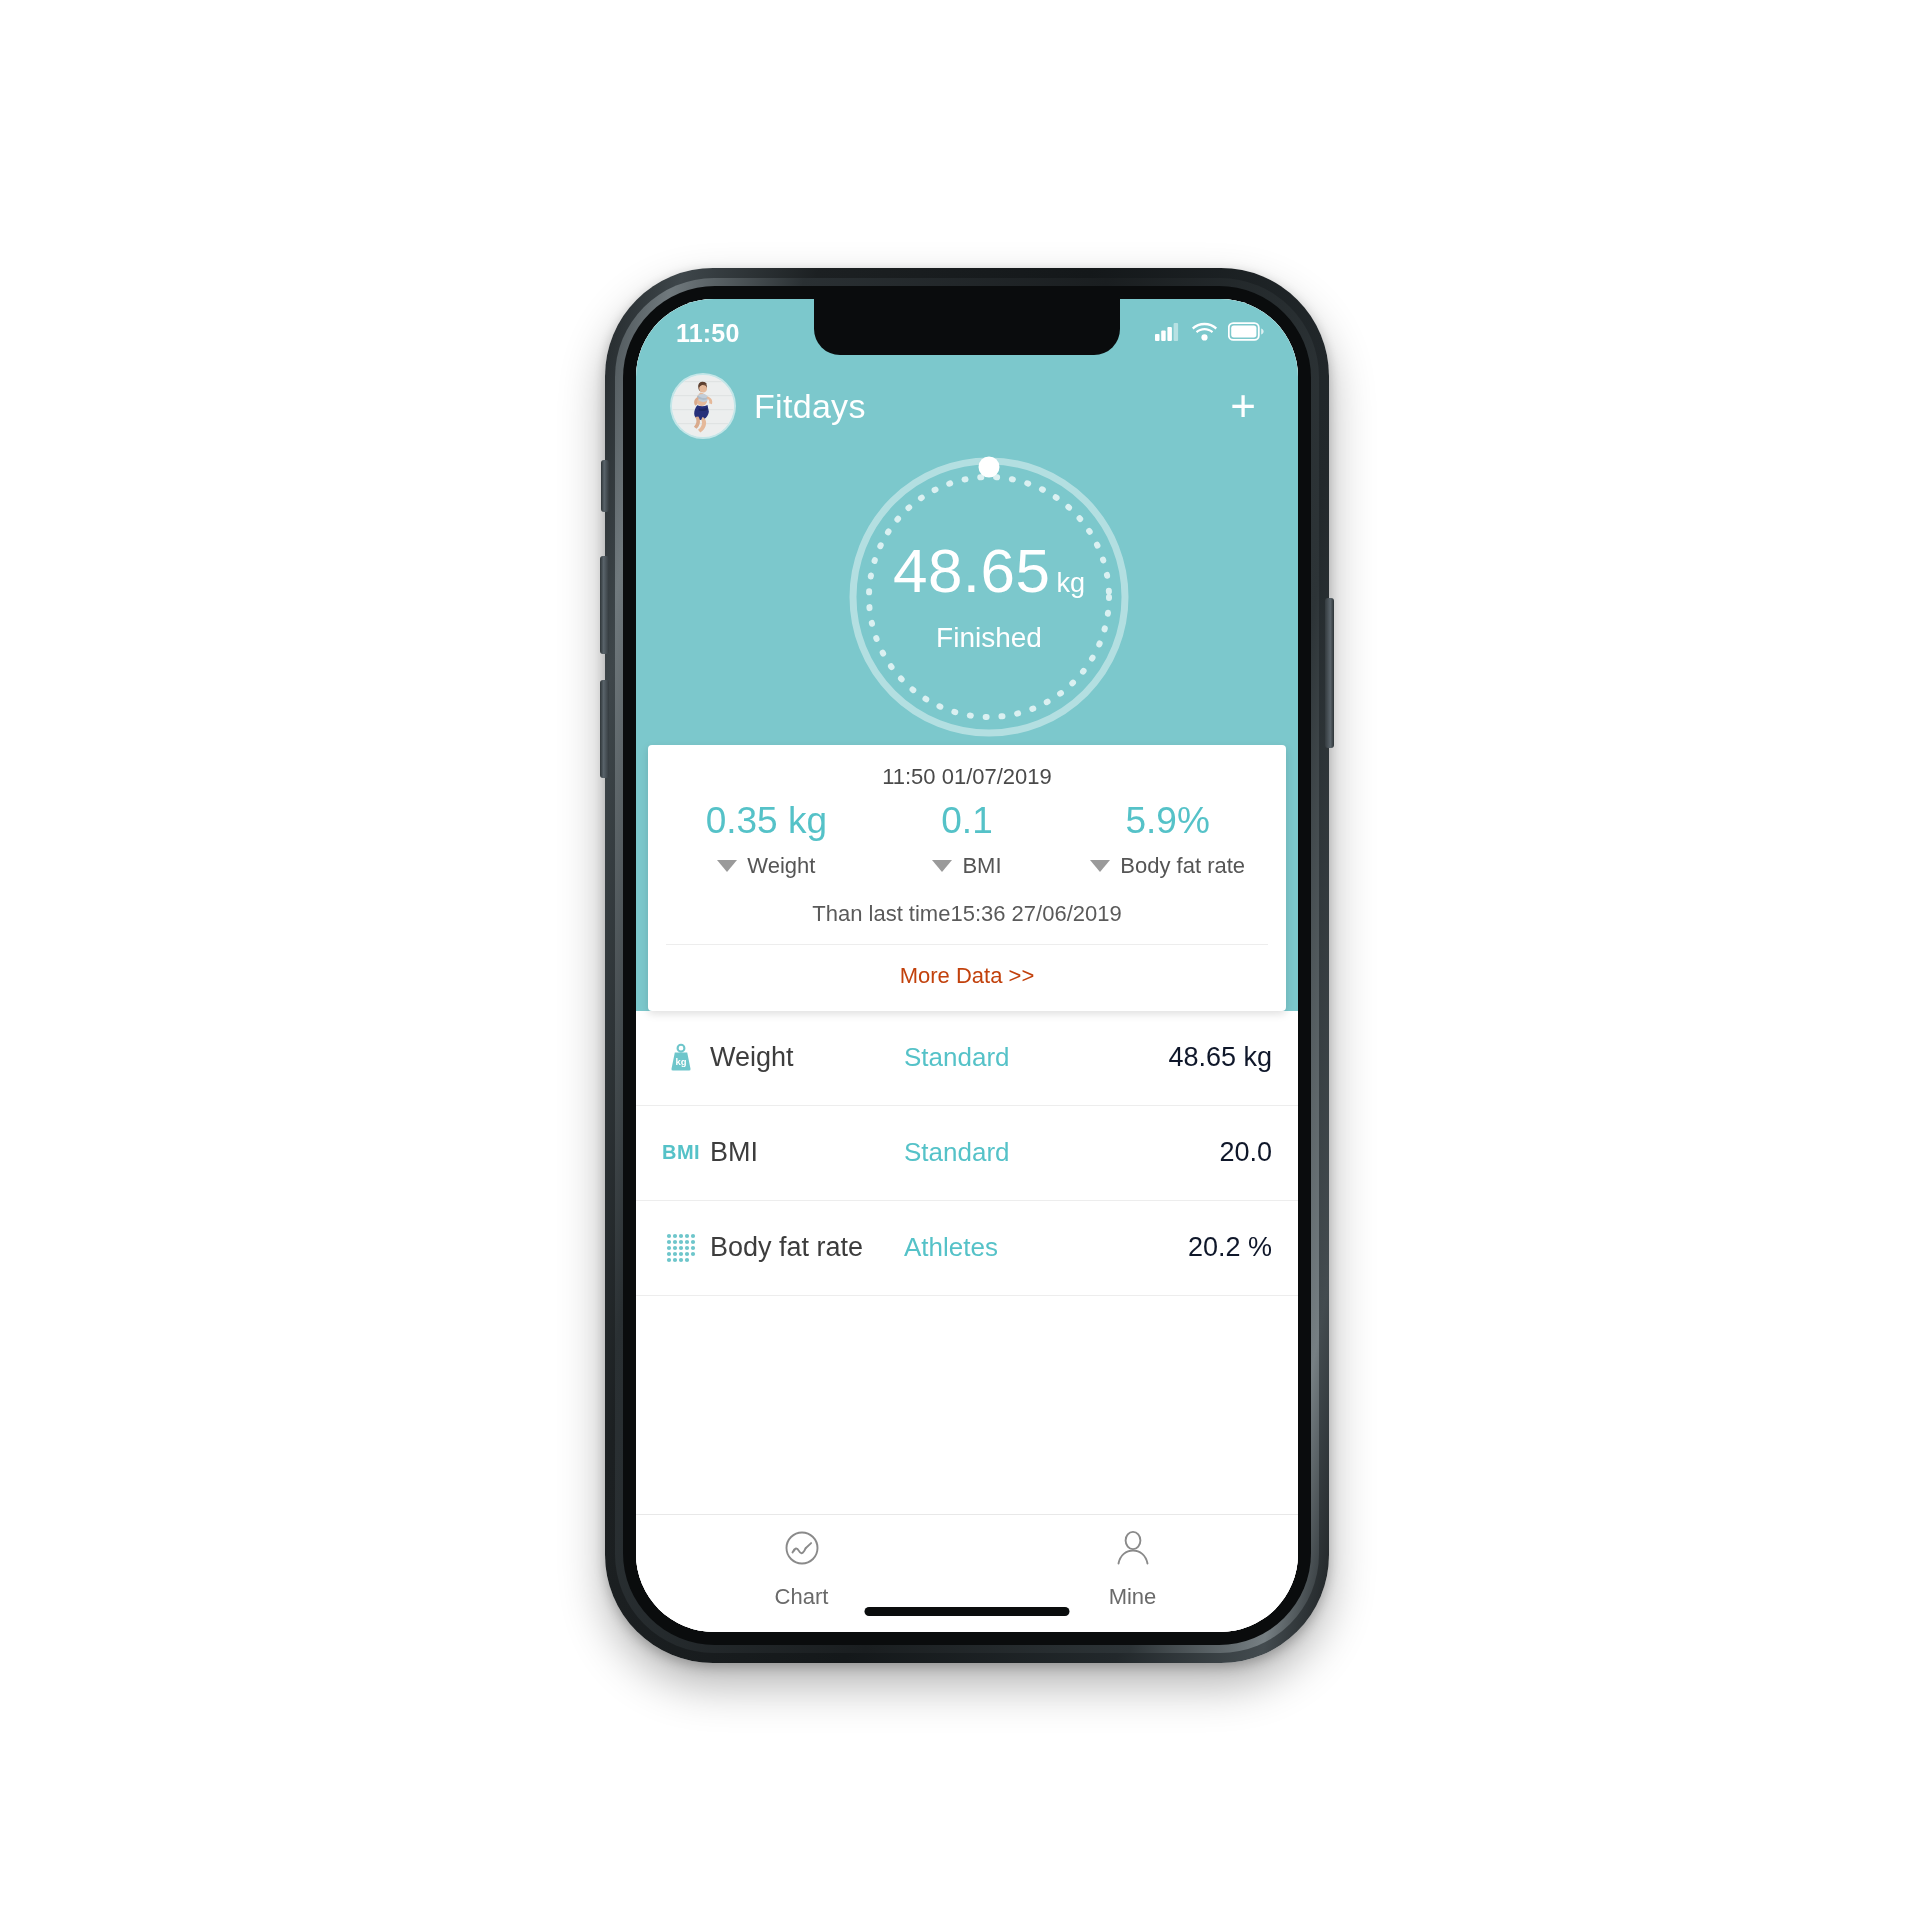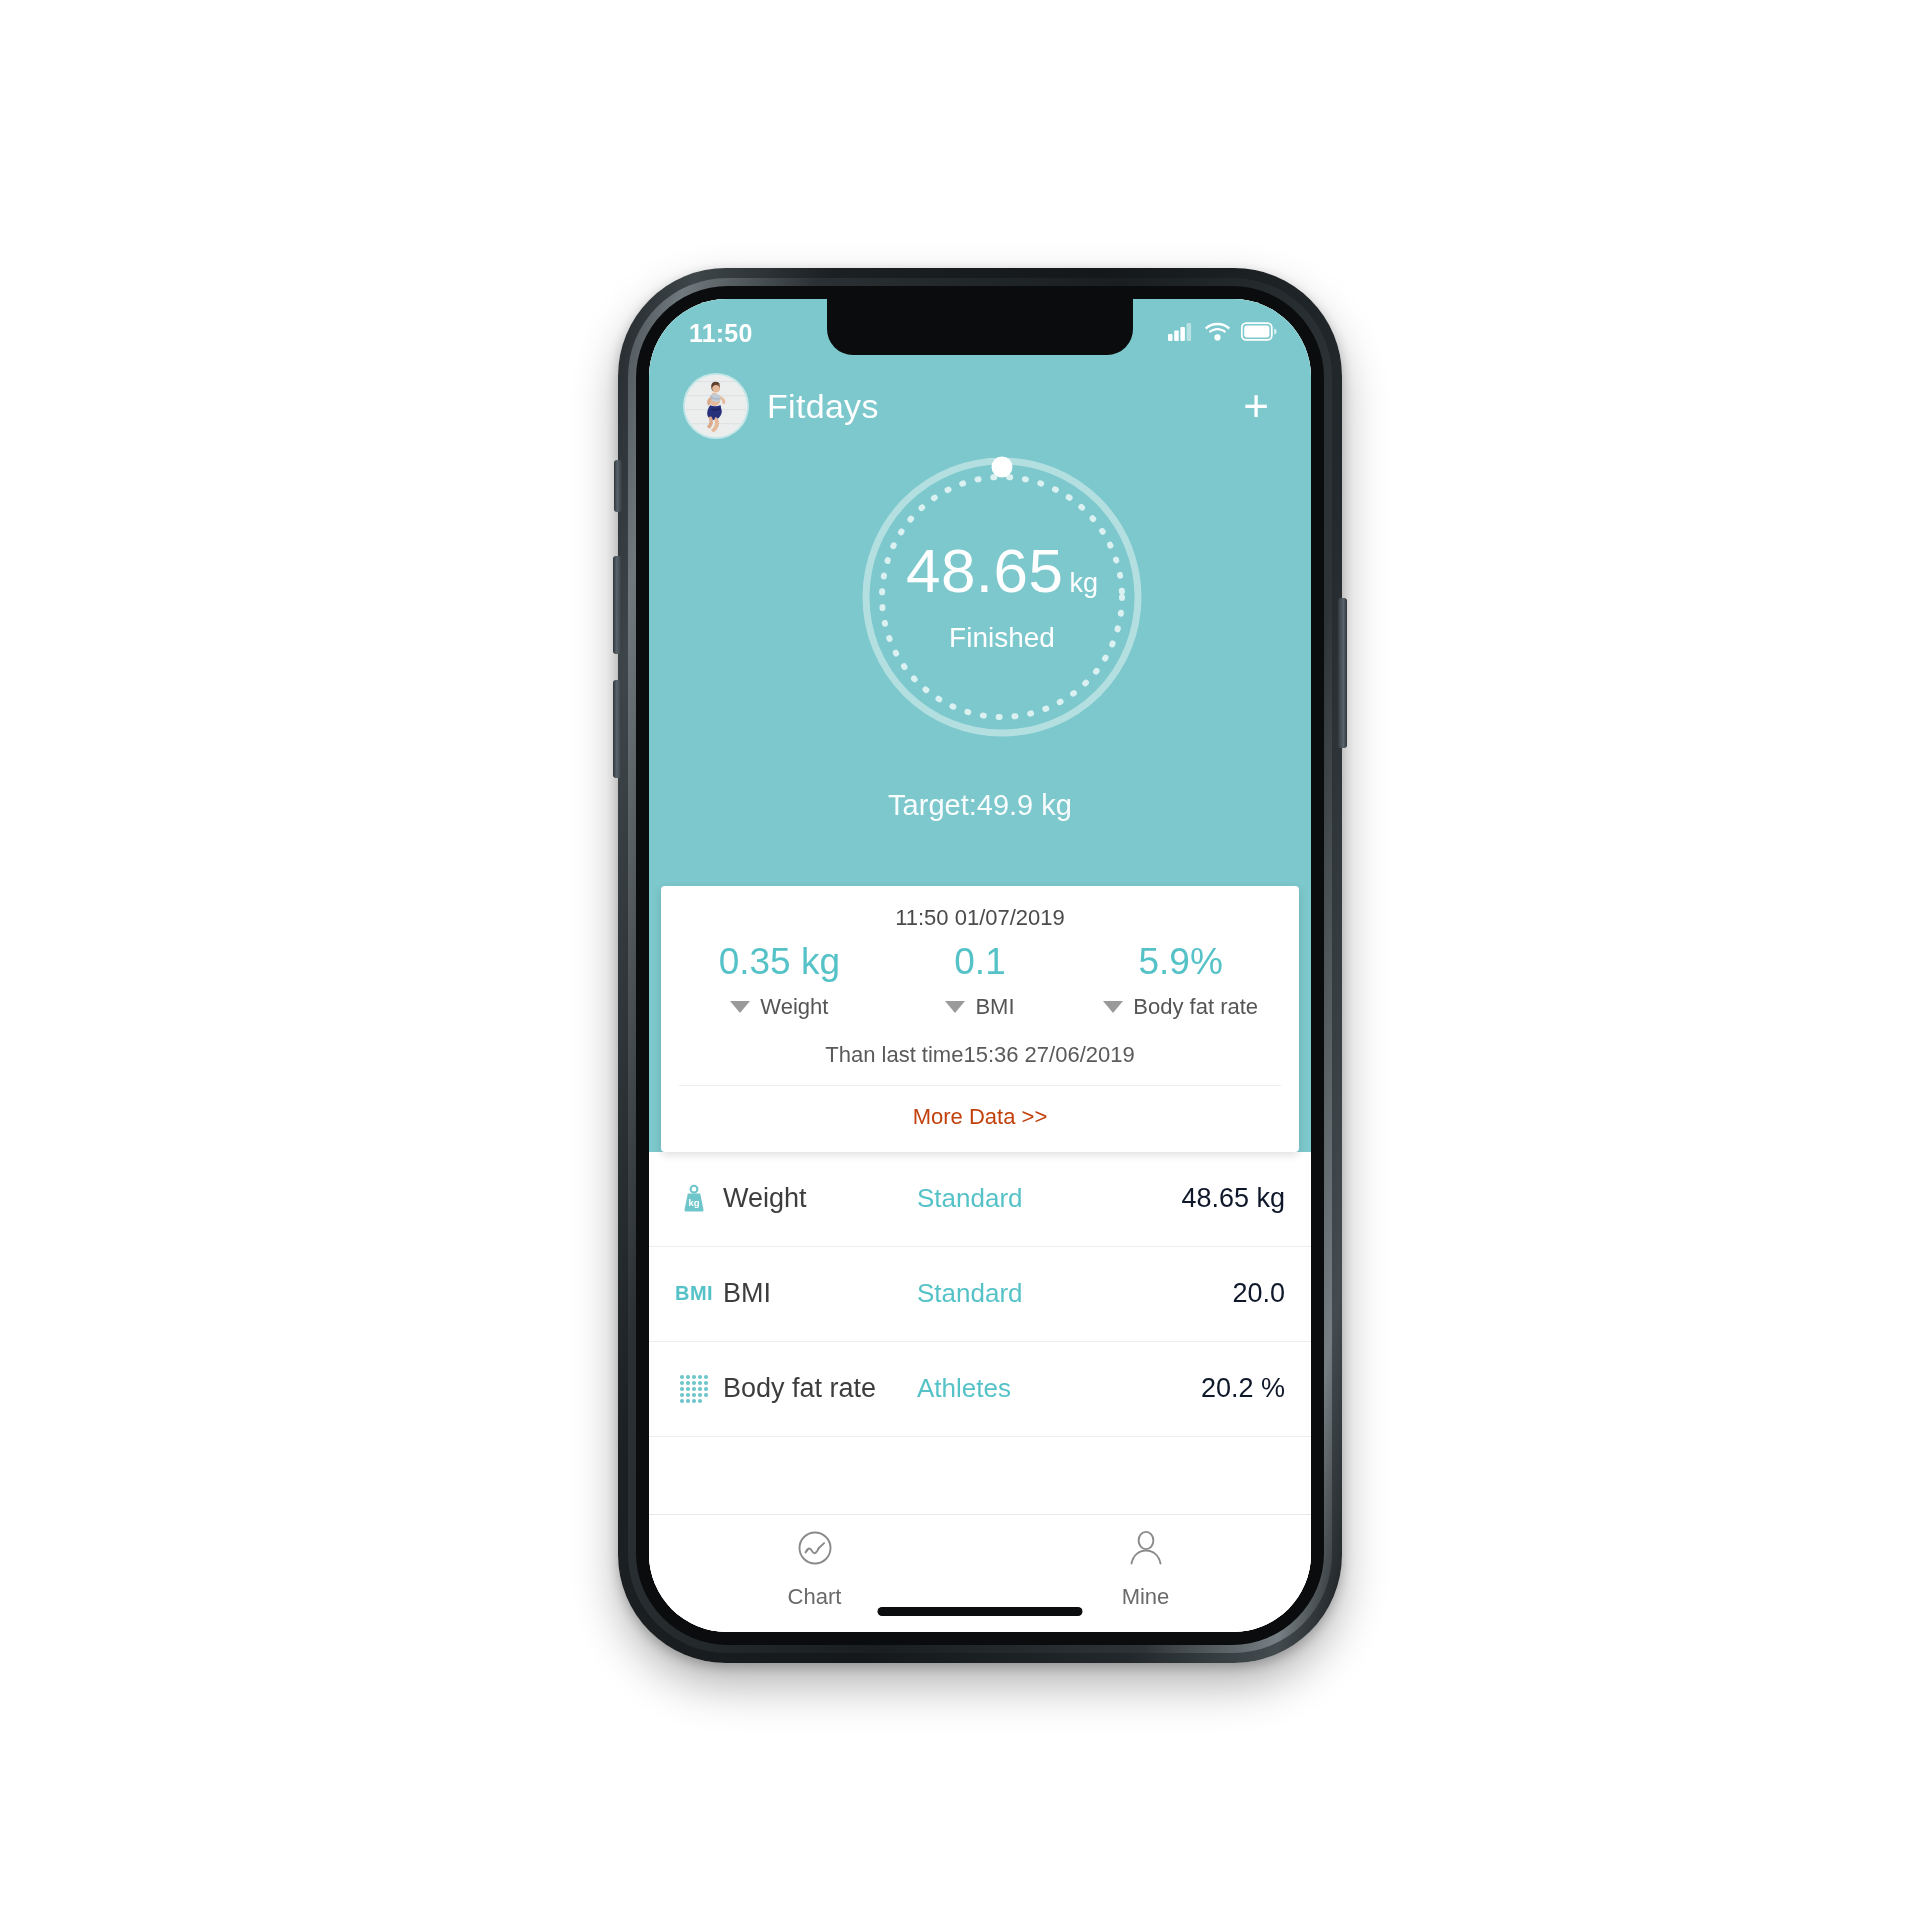--- a/index.html
+++ b/index.html
@@ -15,21 +15,21 @@
   
   #scene {
     position: relative;
     width: 1920px;
     height: 1920px;
     background: #ffffff;
   }
 
   .phone-outer {
     position: absolute;
-    left: 618px;
+    left: 605px;
     top: 268px;
     width: 724px;
     height: 1395px;
     border-radius: 108px;
     background: linear-gradient(100deg, #23282b 0%, #3e464a 8%, #1c2022 22%, #14181a 50%, #22282b 78%, #434b4f 93%, #1b1f21 100%);
     box-shadow: 0 22px 46px rgba(0,0,0,0.30), 0 4px 12px rgba(0,0,0,0.22);
   }
   .phone-rim {
     position: absolute;
     left: 10px;
@@ -443,21 +443,20 @@
               <div class="gauge-center">
                 <div class="gauge-value-row">
                   <span class="gauge-value">48.65</span>
                   <span class="gauge-unit">kg</span>
                 </div>
                 <div class="gauge-status">Finished</div>
               </div>
             </div>
           </div>
 
-          <div class="target-line">Target:49.9 kg</div>
         </div>
 
         <div class="card-holder">
           <div class="summary-card">
             <div class="card-date">11:50 01/07/2019</div>
 
             <div class="deltas">
               <div class="delta-col">
                 <div class="delta-val">0.35 kg</div>
                 <div class="delta-label-row">

